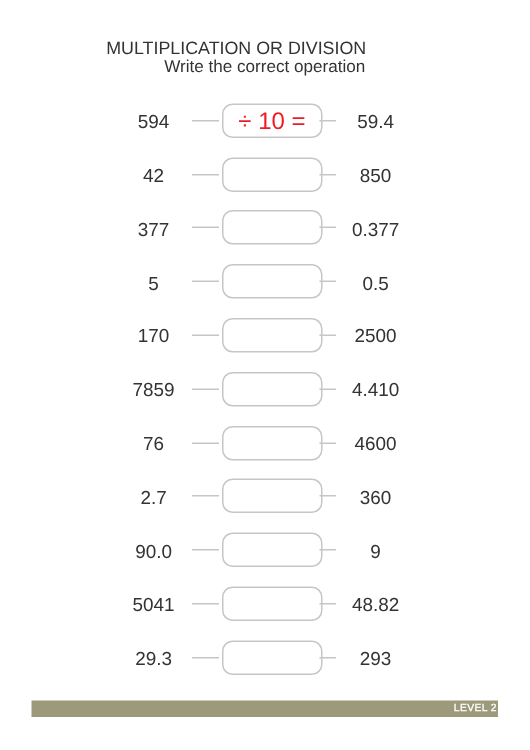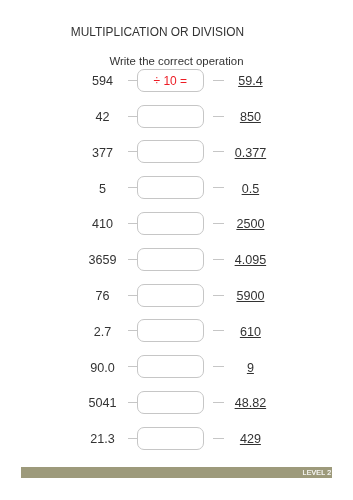--- a/index.html
+++ b/index.html
@@ -16,43 +16,43 @@
     transform:translateZ(0);          
   }
 
   
   .title {
     position:absolute; left:0; top:24.5px; width:315px;
     text-align:center; font-size:11.9px; line-height:14px; color:#333333;
   }
   .subtitle {
     position:absolute; left:0; top:37.7px; width:353px;
-    text-align:center; font-size:11.4px; line-height:14px; color:#333333;margin-top:16px;
+    text-align:center; font-size:11.4px; line-height:14px; color:#333333;
   }
 
   
   .rows { position:absolute; left:0; top:0; width:353px; height:440px;padding-left:40px; }
   .row  { position:absolute; left:0; width:353px; height:0; }
 
   .lnum, .rnum {
     position:absolute; width:120px; text-align:center; top:-11px;
     font-size:12.6px; line-height:24.8px; color:#333333;
   }
   .lnum { left:42.4px; }
-  .rnum { left:190.4px;text-decoration:underline; }
+  .rnum { left:190.4px; }
 
   .dashL { position:absolute; left:128px;   top:-0.5px; width:18px;   height:1px; background:#c6c6c6; }
   .dashR { position:absolute; left:212.5px; top:-0.5px; width:11.5px; height:1px; background:#c6c6c6; }
 
   .box {
-    position:absolute; left:137px; top:-11.4px; width:66.6px; height:23px;
+    position:absolute; left:148px; top:-11.4px; width:66.6px; height:23px;
     box-sizing:border-box;
     border:1px solid #c6c6c6; border-radius:7px; background:#ffffff;
     display:flex; align-items:center; justify-content:center;
-    font-size:12px; line-height:13px; color:#ed1c24; padding-top:1.6px;
+    font-size:16px; line-height:13px; color:#ed1c24; padding-top:1.6px;
     white-space:nowrap;
   }
 
   
   .footer {
     position:absolute; left:21.2px; top:467px; width:310.7px; height:10.7px;
     background:#9d9a7b;
   }
   .footer .level {
     position:absolute; right:0.6px; top:0.8px; transform:translateZ(0);
@@ -93,67 +93,67 @@
         <div class="rnum">0.377</div>
       </div>
       <div class="row" style="top: 187.6px;">
         <div class="lnum">5</div>
         <div class="dashL"></div>
         <div class="box"></div>
         <div class="dashR"></div>
         <div class="rnum">0.5</div>
       </div>
       <div class="row" style="top: 223.4px;">
-        <div class="lnum">410</div>
+        <div class="lnum">170</div>
         <div class="dashL"></div>
         <div class="box"></div>
         <div class="dashR"></div>
         <div class="rnum">2500</div>
       </div>
       <div class="row" style="top: 259.2px;">
-        <div class="lnum">3659</div>
+        <div class="lnum">7859</div>
         <div class="dashL"></div>
         <div class="box"></div>
         <div class="dashR"></div>
-        <div class="rnum">4.095</div>
+        <div class="rnum">4.410</div>
       </div>
       <div class="row" style="top: 295px;">
         <div class="lnum">76</div>
         <div class="dashL"></div>
         <div class="box"></div>
         <div class="dashR"></div>
-        <div class="rnum">5900</div>
+        <div class="rnum">4600</div>
       </div>
       <div class="row" style="top: 330.8px;">
         <div class="lnum">2.7</div>
         <div class="dashL"></div>
         <div class="box"></div>
         <div class="dashR"></div>
-        <div class="rnum">610</div>
+        <div class="rnum">360</div>
       </div>
       <div class="row" style="top: 366.6px;">
         <div class="lnum">90.0</div>
         <div class="dashL"></div>
         <div class="box"></div>
         <div class="dashR"></div>
         <div class="rnum">9</div>
       </div>
       <div class="row" style="top: 402.4px;">
         <div class="lnum">5041</div>
         <div class="dashL"></div>
         <div class="box"></div>
         <div class="dashR"></div>
         <div class="rnum">48.82</div>
       </div>
       <div class="row" style="top: 438.2px;">
-        <div class="lnum">21.3</div>
+        <div class="lnum">29.3</div>
         <div class="dashL"></div>
         <div class="box"></div>
         <div class="dashR"></div>
-        <div class="rnum">429</div>
+        <div class="rnum">293</div>
       </div>
     </div>
 
   <div class="footer">
     <span class="level">LEVEL 2</span>
   </div>
 
 </div>
 
 </body></html>

